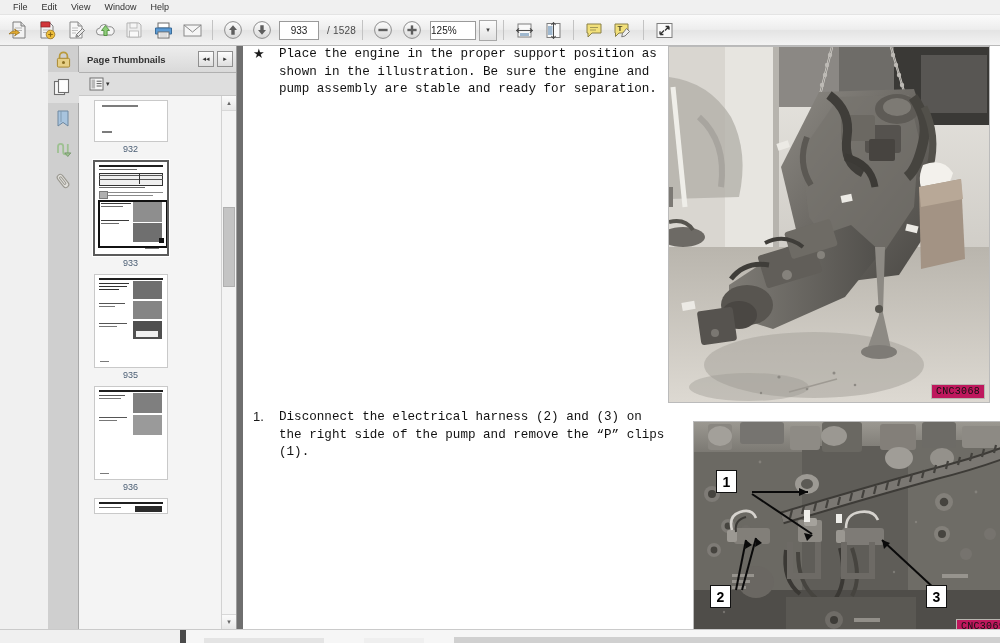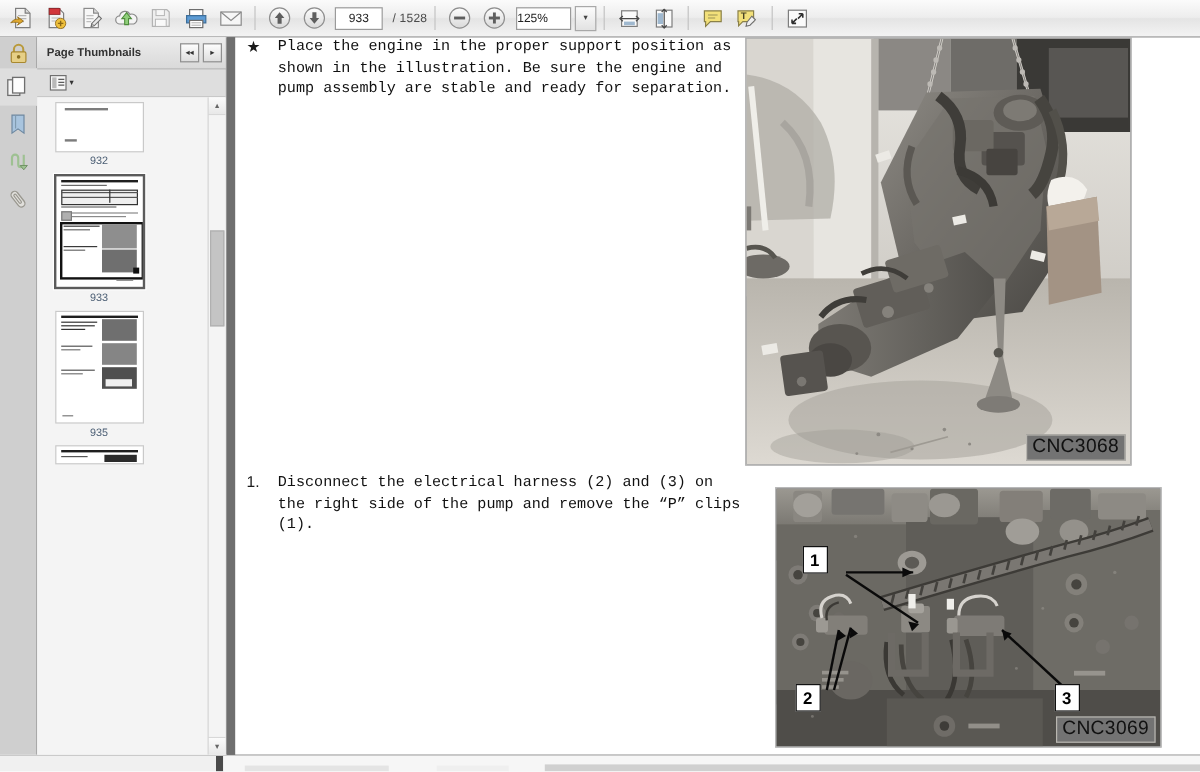--- a/index.html
+++ b/index.html
@@ -25,21 +25,21 @@
   .tsep{width:1px;height:20px;background:#c3c3c3;margin:0 5px;}
   .pagebox{width:38px;height:17px;border:1px solid #9a9a9a;background:#fff;font-size:10px;
            color:#222;text-align:center;line-height:17px;margin-left:2px;}
   .pagetot{font-size:10px;color:#4a4a4a;margin-left:7px;letter-spacing:.2px;}
   .zoombox{width:44px;height:17px;border:1px solid #9a9a9a;background:#fff;font-size:10px;
            color:#222;text-align:left;line-height:17px;margin-left:3px;}
   .zoomarrow{width:16px;height:19px;border:1px solid #a8a8a8;background:linear-gradient(180deg,#fcfcfc,#e2e2e2);
              display:flex;align-items:center;justify-content:center;margin-left:2px;cursor:pointer;}
 
   
-  .bodyrow{flex:1;display:flex;min-height:0;}
+  .bodyrow{flex:1;display:flex;min-height:0;padding-left:48px;}
 
   
   .rail{width:30px;background:#cfcfcf;border-right:1px solid #a9a9a9;display:flex;
         flex-direction:column;align-items:center;padding-top:0;}
   .railbtn{width:30px;height:31px;display:flex;align-items:center;justify-content:center;cursor:pointer;}
   .railbtn.sel{background:#dedede;border-right:1px solid #dedede;}
   .railtop{width:30px;height:26px;background:#cfcfcf;display:flex;align-items:center;justify-content:center;cursor:pointer;}
 
   
   .thumbpanel{width:157px;background:#dedede;display:flex;flex-direction:column;
@@ -67,39 +67,46 @@
   
   .docarea{flex:1;background:#6f6f6f;display:flex;flex-direction:column;min-width:0;position:relative;}
   .doc-inner{flex:1;display:flex;justify-content:center;overflow:hidden;background:#6f6f6f;padding-left:6px;}
   .page{width:804px;background:#ffffff;position:relative;padding:0;}
 
   
   .para{display:flex;position:absolute;}
   .bullet{width:26px;flex:none;font-size:13px;color:#1a1a1a;text-align:left;padding-left:6px;}
   .ptext{font-family:Liberation Mono, monospace;font-size:12.6px;line-height:17.5px;color:#111;width:392px;}
   .photo{position:absolute;background:#9a9a9a;overflow:hidden;}
-  .photo .cap{position:absolute;right:4px;bottom:3px;background:#737373;color:#111;
-              font-family:Liberation Sans, sans-serif;font-size:16px;padding:1px 4px;letter-spacing:.3px;
+  .photo .cap{position:absolute;right:4px;bottom:3px;background:#be185d;color:#111;
+              font-family:Liberation Mono, monospace;font-size:10px;padding:1px 4px;letter-spacing:.3px;
               border:1px solid #b8b6b0;}
   .callout{position:absolute;background:#fff;border:1.5px solid #111;color:#000;font-weight:bold;
            font-family:"Liberation Sans",sans-serif;font-size:14px;width:19px;height:21px;
            display:flex;align-items:center;justify-content:center;}
 
   
   .statusbar{height:13px;min-height:13px;background:#f0f0f0;display:flex;align-items:flex-end;
              border-top:1px solid #cacaca;overflow:hidden;}
   .sb-fill{flex:1;}
 
   svg{display:block;}
 </style>
 </head>
 <body>
 
 <div class="app">
 
+  <div class="menubar">
+    <div class="mi">File</div>
+    <div class="mi">Edit</div>
+    <div class="mi">View</div>
+    <div class="mi">Window</div>
+    <div class="mi">Help</div>
+  </div>
 
   <div class="toolbar">
 
     <div class="tbtn">
       <span>
         <svg width="20" height="19" viewBox="0 0 20 19">
           <path d="M5 1h8l4 4v12H5z" fill="#f2f2f2" stroke="#7d7d7d" stroke-width="1"></path>
           <path d="M13 1v4h4" fill="#d8d8d8" stroke="#7d7d7d" stroke-width="1"></path>
           <path d="M7 7h7M7 9.5h7M7 12h5" stroke="#b6b6b6" stroke-width="1"></path>
           <path d="M1 13c3-4 7-3 7-3l-1.5-2 5 3.5-5 3.5 1.5-2s-4-1-7 0z" fill="#e0a82e" stroke="#9a7320" stroke-width=".8"></path>
@@ -422,20 +429,33 @@
               <div style="position:absolute;left:4px;top:51px;width:18px;height:1.2px;background:#777;"></div>
               <div style="position:absolute;left:38px;top:6px;width:29px;height:18px;background:#6f6f6f;"></div>
               <div style="position:absolute;left:38px;top:26px;width:29px;height:18px;background:#858585;"></div>
               <div style="position:absolute;left:38px;top:46px;width:29px;height:18px;background:#4f4f4f;"></div>
               <div style="position:absolute;left:41px;top:56px;width:22px;height:6px;background:#f0f0f0;"></div>
               <div style="position:absolute;left:5px;top:86px;width:9px;height:1.3px;background:#7a7a7a;"></div>
             </div>
             <div class="thumb-num">935</div>
           </div>
 
+          <div class="thumb-wrap">
+            <div class="thumb">
+              <div style="position:absolute;left:4px;top:3px;right:4px;height:1.8px;background:#1f1f1f;"></div>
+              <div style="position:absolute;left:4px;top:8px;width:26px;height:1.2px;background:#555;"></div>
+              <div style="position:absolute;left:4px;top:11px;width:22px;height:1.2px;background:#777;"></div>
+              <div style="position:absolute;left:4px;top:30px;width:28px;height:1.2px;background:#555;"></div>
+              <div style="position:absolute;left:4px;top:33px;width:18px;height:1.2px;background:#777;"></div>
+              <div style="position:absolute;left:38px;top:6px;width:29px;height:20px;background:#7f7f7f;"></div>
+              <div style="position:absolute;left:38px;top:28px;width:29px;height:20px;background:#9a9a9a;"></div>
+              <div style="position:absolute;left:5px;top:86px;width:9px;height:1.3px;background:#7a7a7a;"></div>
+            </div>
+            <div class="thumb-num">936</div>
+          </div>
 
           <div class="thumb-wrap">
             <div class="thumb" style="height:14px;">
               <div style="position:absolute;left:4px;top:3px;right:4px;height:1.8px;background:#1f1f1f;"></div>
               <div style="position:absolute;left:4px;top:8px;width:22px;height:1.2px;background:#555;"></div>
               <div style="position:absolute;left:40px;top:7px;width:27px;height:6px;background:#2b2b2b;"></div>
             </div>
           </div>
         </div>
 

